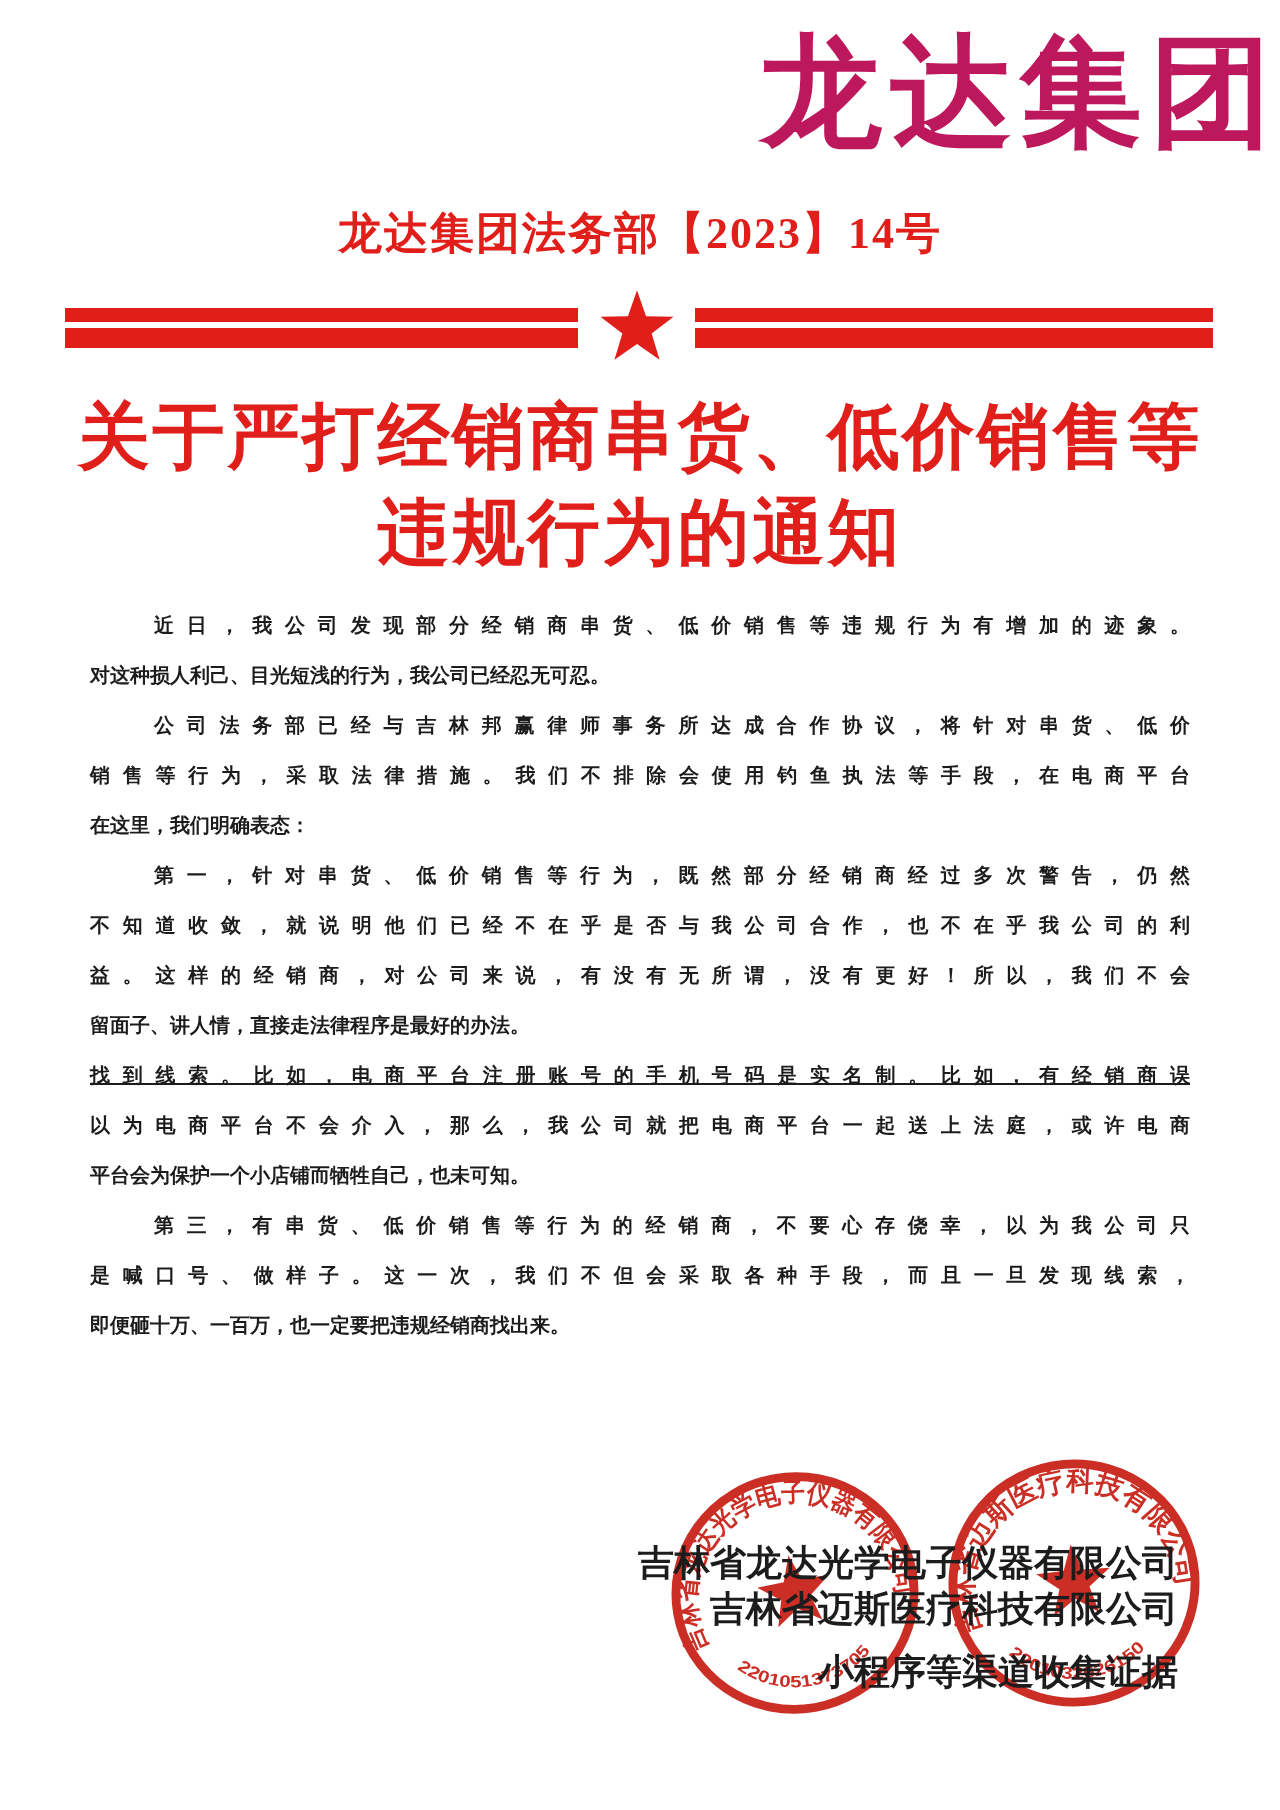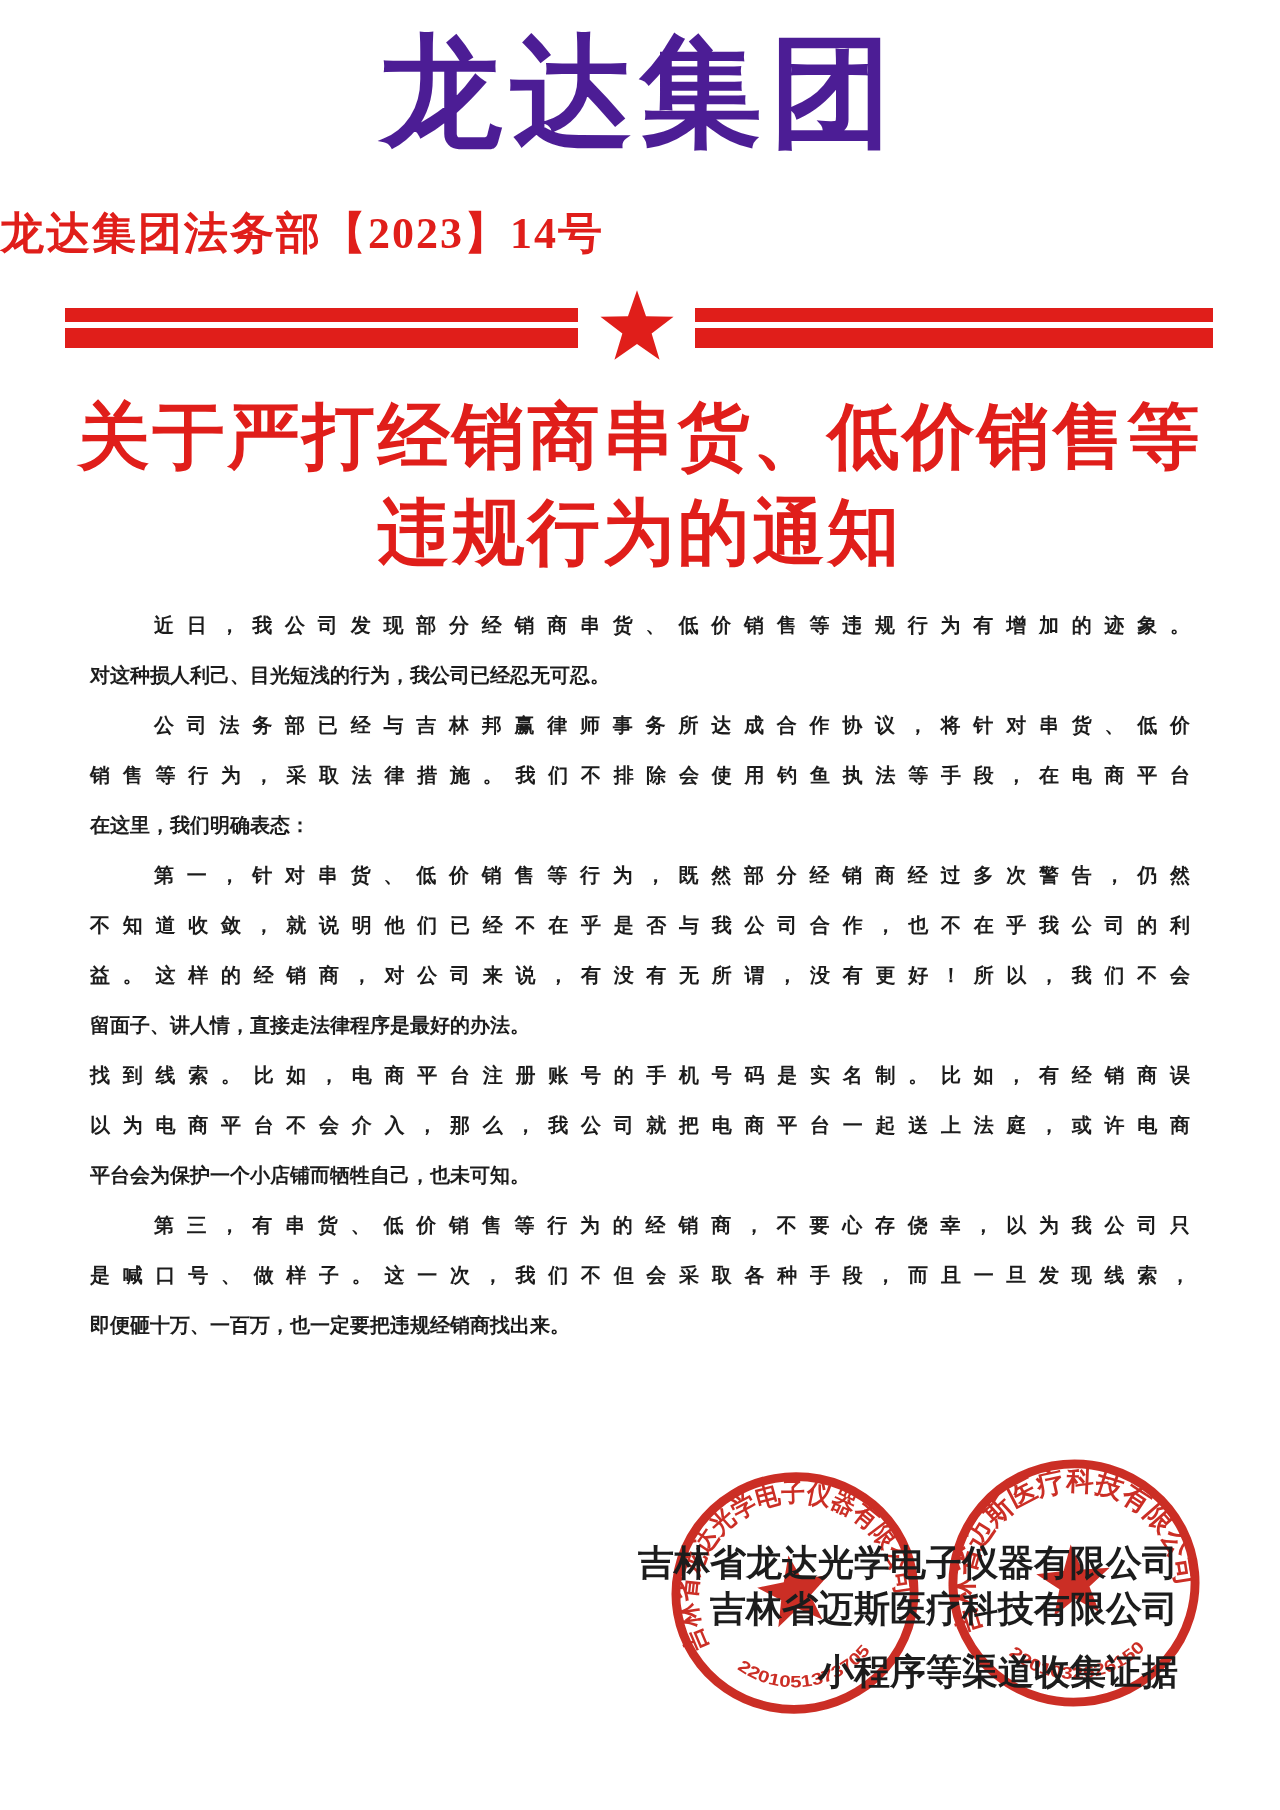--- a/index.html
+++ b/index.html
@@ -3,21 +3,21 @@
 <meta charset="utf-8">
 <style>
   html,body{margin:0;padding:0;background:#ffffff;}
   #page{position:relative;width:1280px;height:1810px;background:#ffffff;overflow:hidden;
         font-family:"Liberation Sans","DejaVu Sans",sans-serif;}
 
   
   .org-title{position:absolute;top:32px;left:0;width:100%;text-align:center;
              font-family:"Liberation Serif","DejaVu Serif",serif;font-weight:bold;
              font-size:122px;line-height:1;letter-spacing:8px;}
-  .doc-number{position:absolute;top:212px;left:0;width:100%;
+  .doc-number{position:absolute;top:212px;left:0;width:100%;text-align:center;
               font-family:"Liberation Serif","DejaVu Serif",serif;font-weight:bold;
               font-size:44px;line-height:1;letter-spacing:2px;}
 
   
   .bar-group{position:absolute;top:308px;height:40px;}
   .bar-top{height:14px;}
   .bar-gap{height:6px;}
   .bar-bottom{height:20px;}
   .divider-star{position:absolute;top:287px;left:597px;width:80px;height:77px;}
 
@@ -47,21 +47,21 @@
   .seal-left{left:664px;top:1466px;width:262px;height:254px;transform:rotate(-10deg);opacity:.95;}
   .seal-right{left:945px;top:1453px;width:258px;height:260px;transform:rotate(-5deg);opacity:.95;}
   .seal svg{width:100%;height:100%;}
   .seal text{font-family:"Liberation Sans","DejaVu Sans",sans-serif;font-weight:bold;}
 </style>
 </head>
 <body>
 
 <div id="page">
 
-  <div class="org-title" style="color: #4c1d95;">龙达集团</div>
+  <div class="org-title" style="color: #be185d; text-align: right;">龙达集团</div>
   <div class="doc-number" style="color: rgb(224, 30, 26);">龙达集团法务部【2023】14号</div>
 
   <div class="bar-group" style="left:65px;width:513px;">
     <div class="bar-top bar-red" style="background: rgb(224, 30, 26);"></div>
     <div class="bar-gap"></div>
     <div class="bar-bottom bar-red" style="background: rgb(224, 30, 26);"></div>
   </div>
   <div class="bar-group" style="left:695px;width:518px;">
     <div class="bar-top bar-red" style="background: rgb(224, 30, 26);"></div>
     <div class="bar-gap"></div>
@@ -77,21 +77,21 @@
   <div class="body-wrap">
       <div class="line indent jl" style="color: rgb(28, 28, 28);">近日，我公司发现部分经销商串货、低价销售等违规行为有增加的迹象。</div>
       <div class="line" style="color: rgb(28, 28, 28);">对这种损人利己、目光短浅的行为，我公司已经忍无可忍。</div>
       <div class="line indent jl" style="color: rgb(28, 28, 28);">公司法务部已经与吉林邦赢律师事务所达成合作协议，将针对串货、低价</div>
       <div class="line jl" style="color: rgb(28, 28, 28);">销售等行为，采取法律措施。我们不排除会使用钓鱼执法等手段，在电商平台</div>
       <div class="line" style="color: rgb(28, 28, 28);">在这里，我们明确表态：</div>
       <div class="line indent jl" style="color: rgb(28, 28, 28);">第一，针对串货、低价销售等行为，既然部分经销商经过多次警告，仍然</div>
       <div class="line jl" style="color: rgb(28, 28, 28);">不知道收敛，就说明他们已经不在乎是否与我公司合作，也不在乎我公司的利</div>
       <div class="line jl" style="color: rgb(28, 28, 28);">益。这样的经销商，对公司来说，有没有无所谓，没有更好！所以，我们不会</div>
       <div class="line" style="color: rgb(28, 28, 28);">留面子、讲人情，直接走法律程序是最好的办法。</div>
-      <div class="line jl" style="color: rgb(28, 28, 28);">找到线索。比如，电商平台注册账号的手机号码是实名制。比如，有经销商误</div>
+      <div class="line jl" style="color: rgb(28, 28, 28); text-decoration: underline;">找到线索。比如，电商平台注册账号的手机号码是实名制。比如，有经销商误</div>
       <div class="line jl" style="color: rgb(28, 28, 28);">以为电商平台不会介入，那么，我公司就把电商平台一起送上法庭，或许电商</div>
       <div class="line" style="color: rgb(28, 28, 28);">平台会为保护一个小店铺而牺牲自己，也未可知。</div>
       <div class="line indent jl" style="color: rgb(28, 28, 28);">第三，有串货、低价销售等行为的经销商，不要心存侥幸，以为我公司只</div>
       <div class="line jl" style="color: rgb(28, 28, 28);">是喊口号、做样子。这一次，我们不但会采取各种手段，而且一旦发现线索，</div>
       <div class="line" style="color: rgb(28, 28, 28);">即便砸十万、一百万，也一定要把违规经销商找出来。</div>
     </div>
 
   <div class="seal seal-left">
     <svg viewBox="0 0 260 260">
       <ellipse cx="130" cy="130" rx="122" ry="119" fill="none" stroke-width="9" class="seal-stroke" stroke="#c9231a"></ellipse>

